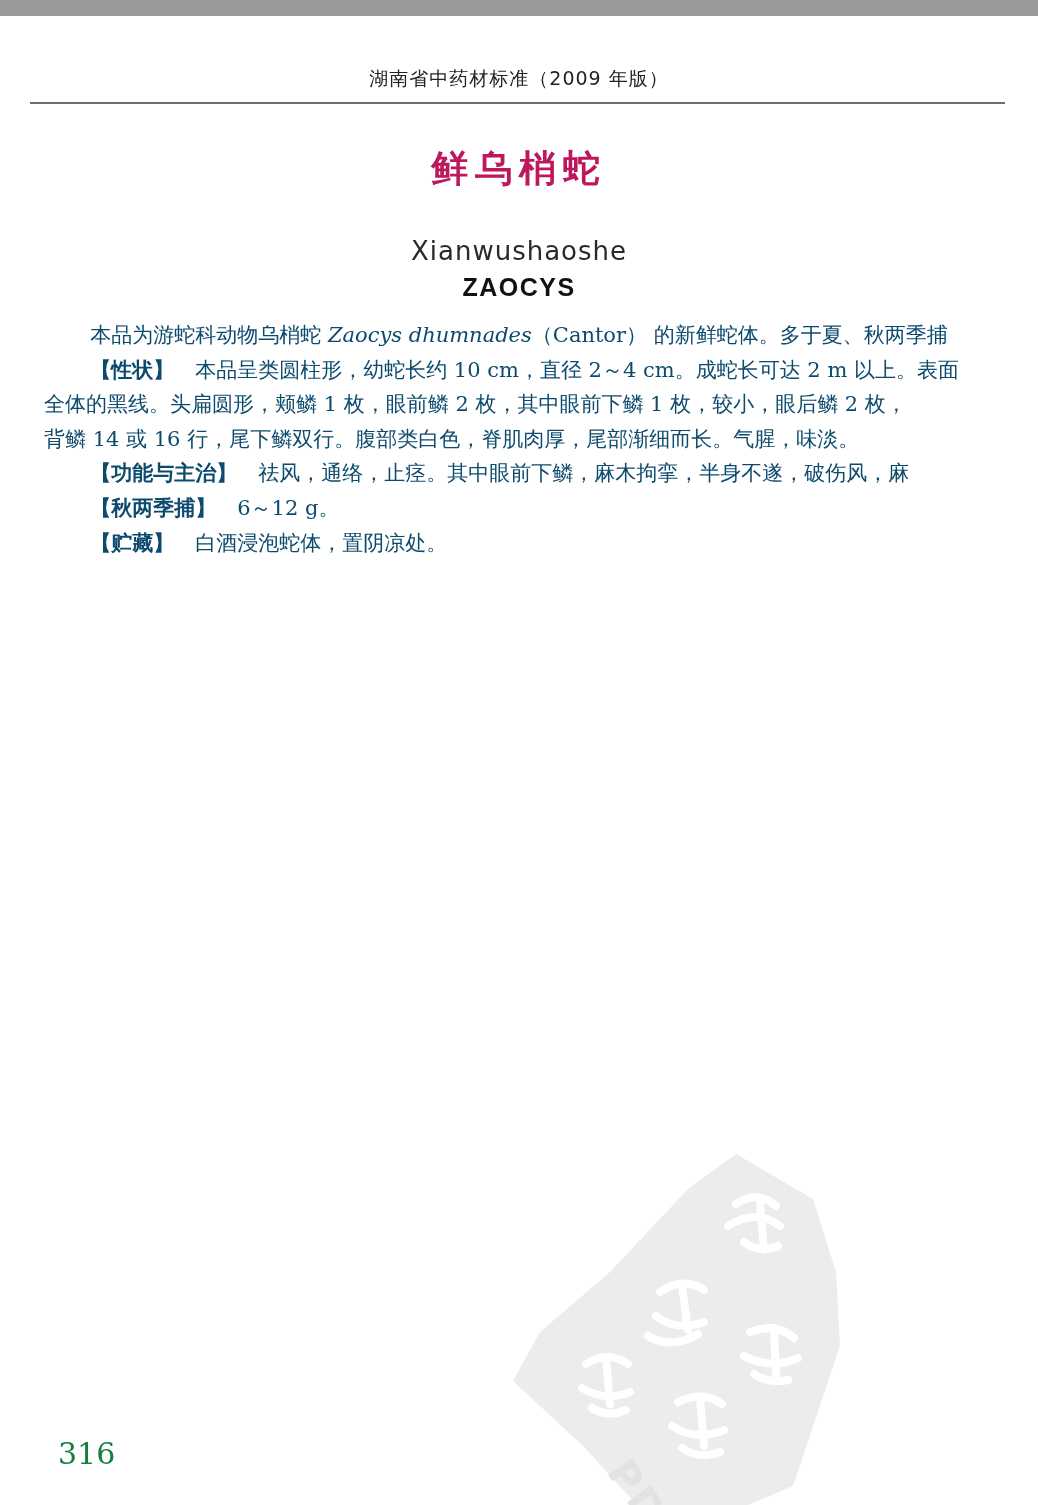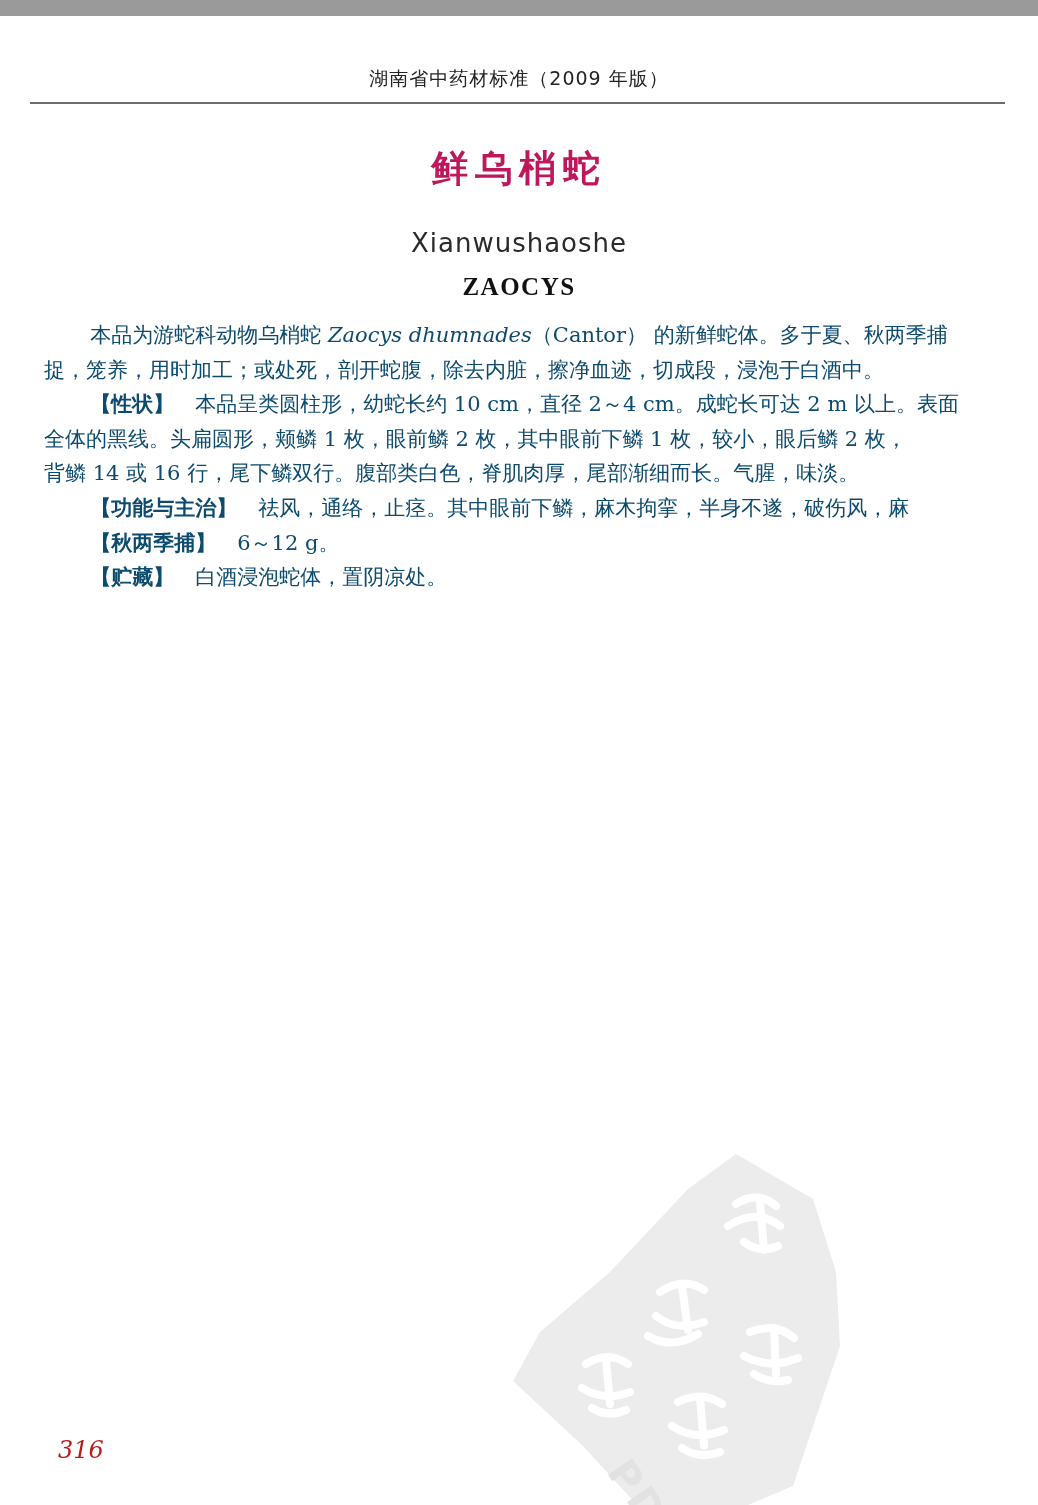--- a/index.html
+++ b/index.html
@@ -39,40 +39,40 @@
     width: 100%;
     text-align: center;
     font-size: 37px;
     font-weight: bold;
     letter-spacing: 7px;
     color: #be185d;
     font-family: "DejaVu Sans", "Liberation Sans", sans-serif;
   }
   .pinyin-title {
     position: absolute;
-    top: 212px;
+    top: 220px;
     left: 0;
     width: 100%;
     text-align: center;
     font-size: 26px;
     letter-spacing: 1px;
     color: #2a2a2a;
     font-family: "DejaVu Sans", "Liberation Sans", sans-serif;
   }
   .latin-title {
     position: absolute;
     top: 257px;
     left: 0;
     width: 100%;
     text-align: center;
     font-size: 25px;
     font-weight: bold;
     letter-spacing: 1.5px;
     color: #111;
-    font-family: Liberation Serif, serif;
+    font-family: Liberation Sans, sans-serif;
   }
   .body-text {
     position: absolute;
     top: 302px;
     left: 44px;
     width: 958px;
     font-size: 21px;
     line-height: 34.6px;
     color: #0c4a6e;
   }
@@ -80,23 +80,22 @@
   .body-line.indent { padding-left: 2.2em; }
   .seg-bold {
     font-family: "DejaVu Sans", "Liberation Sans", sans-serif;
     font-weight: bold;
   }
   .seg-italic { font-style: italic; }
   .page-number {
     position: absolute;
     left: 58px;
     top: 1420px;
-    font-size: 24px;
-    color: #b91c1c;
-    font-style: italic;
+    font-size: 30px;
+    color: #15803d;
   }
   .watermark {
     position: absolute;
     left: 498px;
     top: 1108px;
     width: 480px;
     height: 397px;
     pointer-events: none;
   }
 </style>
@@ -107,21 +106,20 @@
 
   <div class="header-text">湖南省中药材标准（2009 年版）</div>
   <div class="header-rule"></div>
 
   <div class="article-title">鲜乌梢蛇</div>
   <div class="pinyin-title">Xianwushaoshe</div>
   <div class="latin-title">ZAOCYS</div>
 
   <div class="body-text">
       <div class="body-line indent"><span class="seg-normal">本品为游蛇科动物乌梢蛇 </span><span class="seg-italic">Zaocys dhumnades</span><span class="seg-normal">（Cantor） 的新鲜蛇体。多于夏、秋两季捕</span></div>
-      <div class="body-line"><span class="seg-normal">捉，笼养，用时加工；或处死，剖开蛇腹，除去内脏，擦净血迹，切成段，浸泡于白酒中。</span></div>
       <div class="body-line indent"><span class="seg-bold">【性状】</span><span class="seg-normal">　本品呈类圆柱形，幼蛇长约 10 cm，直径 2～4 cm。成蛇长可达 2 m 以上。表面</span></div>
       <div class="body-line"><span class="seg-normal">全体的黑线。头扁圆形，颊鳞 1 枚，眼前鳞 2 枚，其中眼前下鳞 1 枚，较小，眼后鳞 2 枚，</span></div>
       <div class="body-line"><span class="seg-normal">背鳞 14 或 16 行，尾下鳞双行。腹部类白色，脊肌肉厚，尾部渐细而长。气腥，味淡。</span></div>
       <div class="body-line indent"><span class="seg-bold">【功能与主治】</span><span class="seg-normal">　祛风，通络，止痉。其中眼前下鳞，麻木拘挛，半身不遂，破伤风，麻</span></div>
       <div class="body-line indent"><span class="seg-bold">【秋两季捕】</span><span class="seg-normal">　6～12 g。</span></div>
       <div class="body-line indent"><span class="seg-bold">【贮藏】</span><span class="seg-normal">　白酒浸泡蛇体，置阴凉处。</span></div>
     </div>
 
   <div class="page-number">316</div>
 

